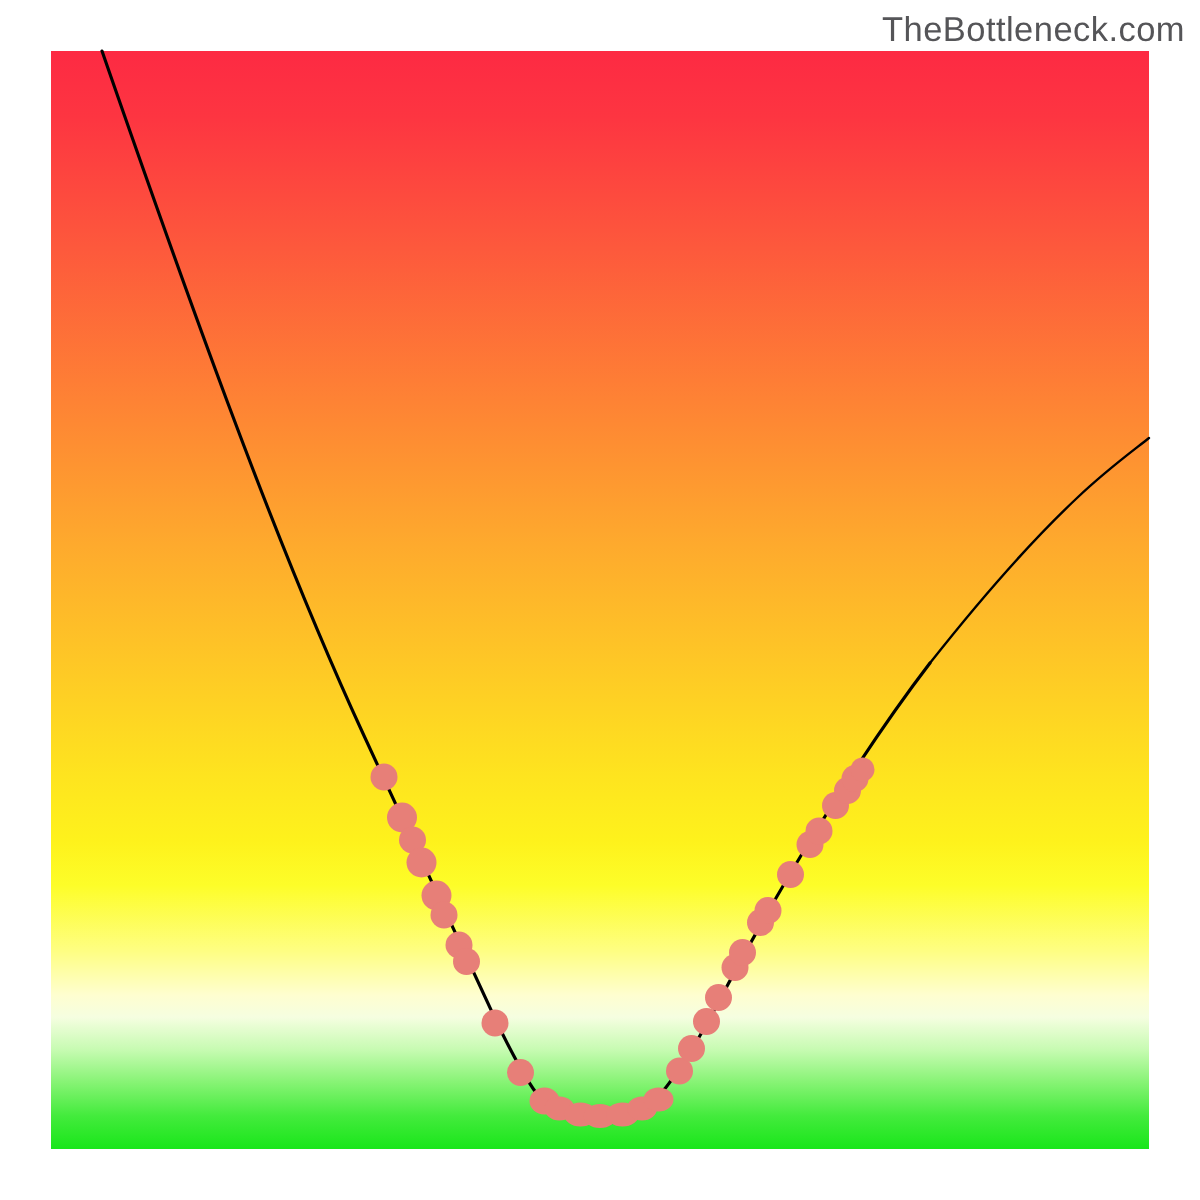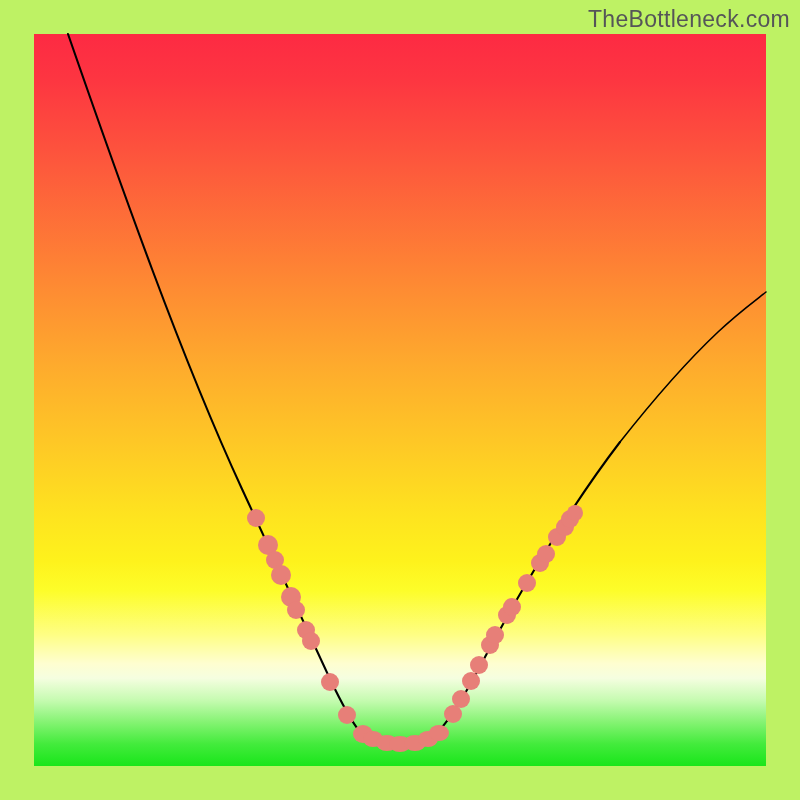--- a/index.html
+++ b/index.html
@@ -8,21 +8,21 @@
     width: 800px;
     height: 800px;
     background: #000;
     overflow: hidden;
     font-family: Arial, Helvetica, sans-serif;
   }
   .frame {
     position: absolute;
     left: 0; top: 0;
     width: 800px; height: 800px;
-    background: #bef264;
+    background: #ffffff;
   }
   .plot-area {
     position: absolute;
     left: 34px;
     top: 34px;
     width: 732px;
     height: 732px;
     
     background: linear-gradient(
       to bottom,

